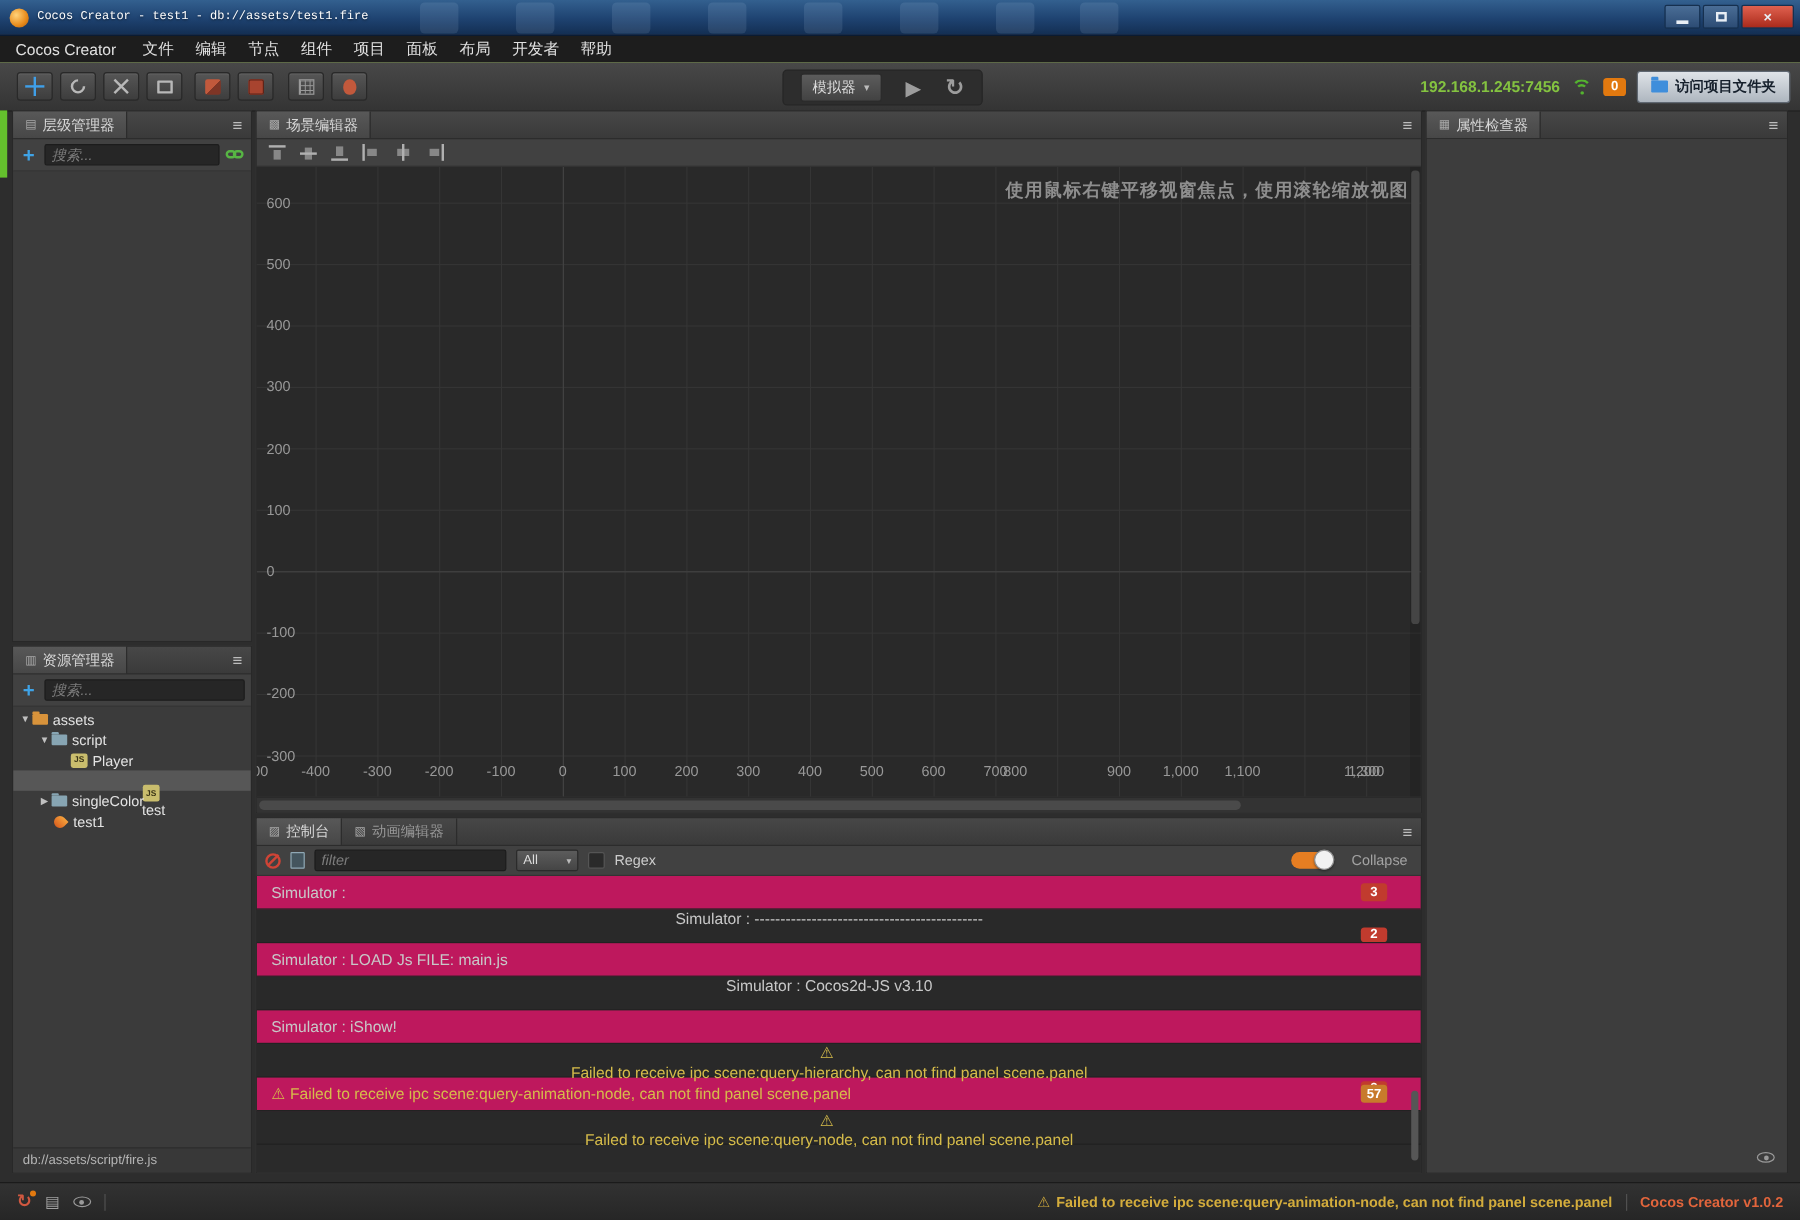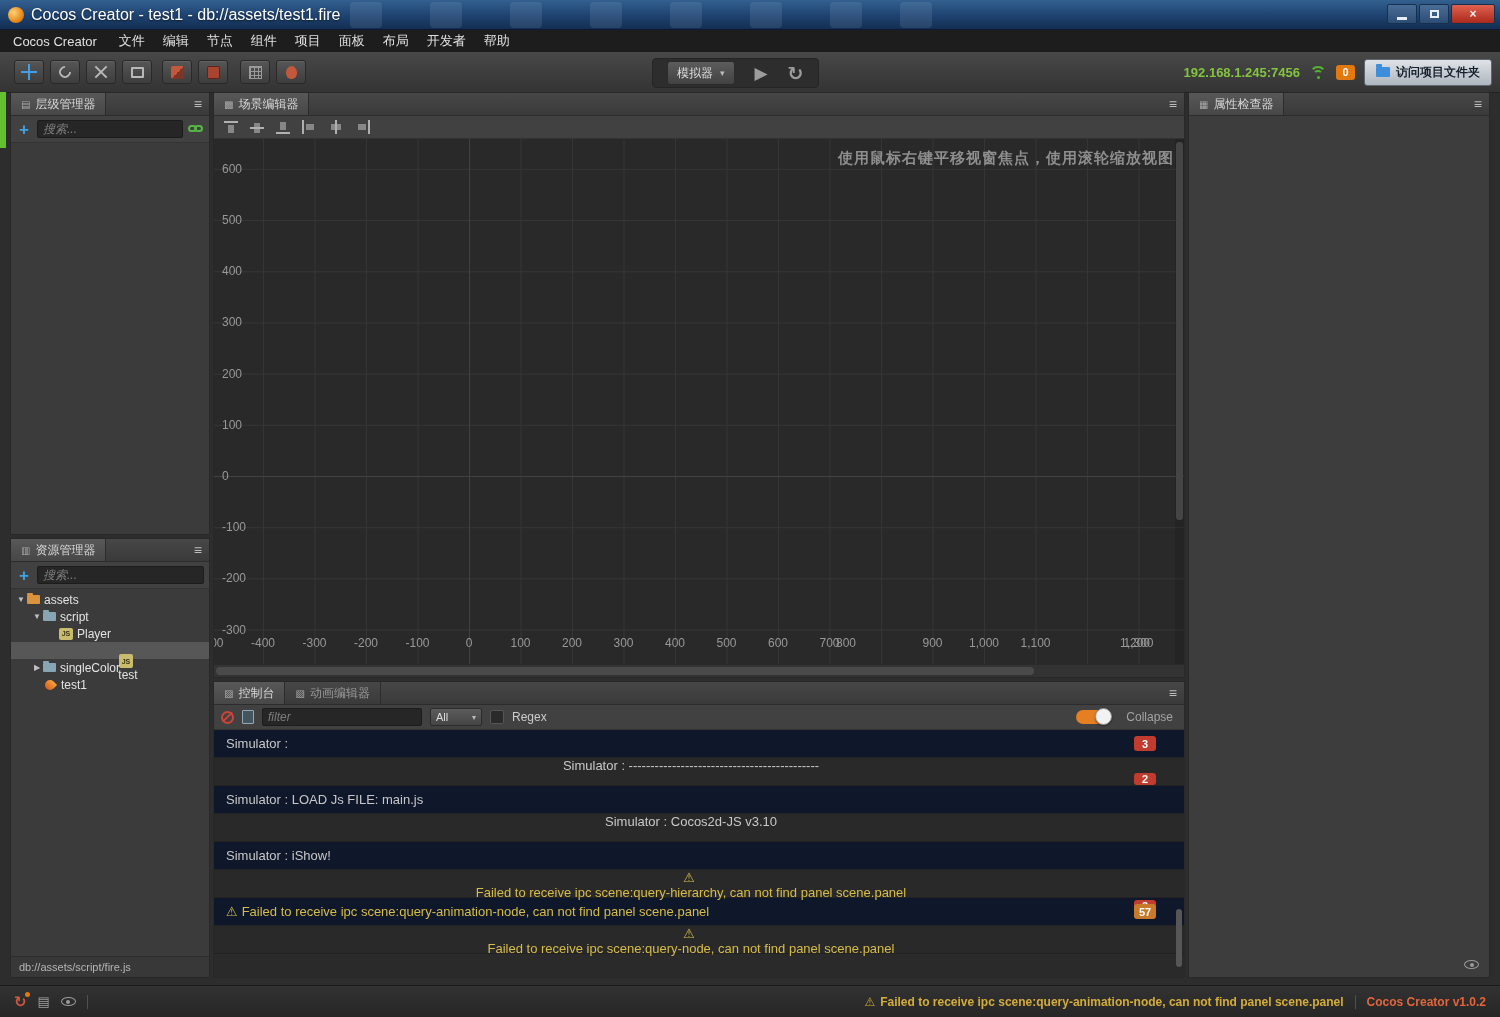--- a/index.html
+++ b/index.html
@@ -5,21 +5,21 @@
   html,body{margin:0;padding:0;background:#222;}
   .app{position:relative;width:1500px;height:1017px;background:#2d2d2d;overflow:hidden;
        font-family:"Liberation Sans","DejaVu Sans",sans-serif;color:#ccc;font-size:12px;}
 
   
   .titlebar{position:absolute;left:0;top:0;right:0;height:30px;
     background:linear-gradient(180deg,#33608f,#1e4270 55%,#132e52);
     border-bottom:1px solid #0a1b33;display:flex;align-items:center;padding:0 8px;box-sizing:border-box;}
   .app-icon{width:16px;height:16px;border-radius:50%;flex:0 0 16px;
     background:radial-gradient(circle at 35% 35%,#ffd27a,#e88a1a 60%,#a85a10);margin-right:7px;}
-  .title-text{color:#fff;font-size:16px;text-shadow:0 1px 2px rgba(0,0,0,.6);white-space:nowrap;}
+  .title-text{color:#fff;font-size:10px;text-shadow:0 1px 2px rgba(0,0,0,.6);white-space:nowrap;font-family:Liberation Mono, monospace;}
   .glass-ghost{position:absolute;top:2px;width:32px;height:26px;border-radius:4px;background:rgba(190,210,235,.12);}
   .win-controls{position:absolute;right:5px;top:4px;display:flex;gap:2px;}
   .win-btn{width:30px;height:20px;display:flex;align-items:center;justify-content:center;border-radius:2px;
     background:linear-gradient(#4a6d96,#2c4c74);border:1px solid #16304f;color:#e8eef5;font-size:12px;box-sizing:border-box;cursor:pointer;}
   .win-btn.close{width:44px;background:linear-gradient(#e0614f,#a92a1b);font-weight:bold;}
   .glyph-min{width:10px;height:3px;background:#e8eef5;margin-top:9px;}
   .glyph-max{width:9px;height:8px;border:2px solid #e8eef5;box-sizing:border-box;}
 
   
   .menubar{position:absolute;left:0;top:30px;right:0;height:22px;background:#1d1d1d;border-bottom:1px solid #bef264;
@@ -145,21 +145,21 @@
   .checkbox{width:12px;height:12px;background:#2a2a2a;border:1px solid #555;border-radius:2px;cursor:pointer;}
   .cb-label{font-size:12px;color:#ccc;}
   .spacer{flex:1;}
   .toggle{width:34px;height:14px;border-radius:8px;background:#e67e22;position:relative;cursor:pointer;margin-right:8px;}
   .toggle .knob{position:absolute;right:-2px;top:-2px;width:17px;height:17px;border-radius:50%;background:#f2f2f2;
     border:1px solid #909090;box-sizing:border-box;box-shadow:0 1px 2px rgba(0,0,0,.4);}
   .toggle-label{font-size:12px;color:#a3a3a3;margin-right:4px;}
   #console-rows{flex:1;overflow:hidden;position:relative;background:#2a2a2a;}
   .console-row{height:28px;display:flex;align-items:center;padding:0 28px 0 12px;font-size:13px;color:#c8c8c8;
     border-bottom:1px solid #222;box-sizing:border-box;cursor:default;}
-  .console-row.odd{background:#0f172a;} .console-row.even{background:#292929;flex-direction:column;}
+  .console-row.odd{background:#be185d;} .console-row.even{background:#292929;flex-direction:column;}
   .console-row.warn{color:#d6bc4a;}
   .warn-ico{margin-right:4px;font-size:13px;}
   .row-badge{margin-left:auto;min-width:14px;height:15px;border-radius:3px;color:#fff;font-size:11px;font-weight:bold;
     display:flex;align-items:center;justify-content:center;padding:0 4px;}
   .console-vscroll{position:absolute;right:1px;top:46px;bottom:2px;width:8px;}
   .console-vscroll .thumb{position:absolute;left:1px;width:6px;bottom:8px;height:58px;background:#565656;border-radius:3px;cursor:pointer;}
 
   
   .inspector-body{flex:1;background:#3d3d3d;position:relative;}
   .eye-ico{width:15px;height:9px;border:1px solid #9a9a9a;border-radius:50%;position:relative;box-sizing:border-box;}

